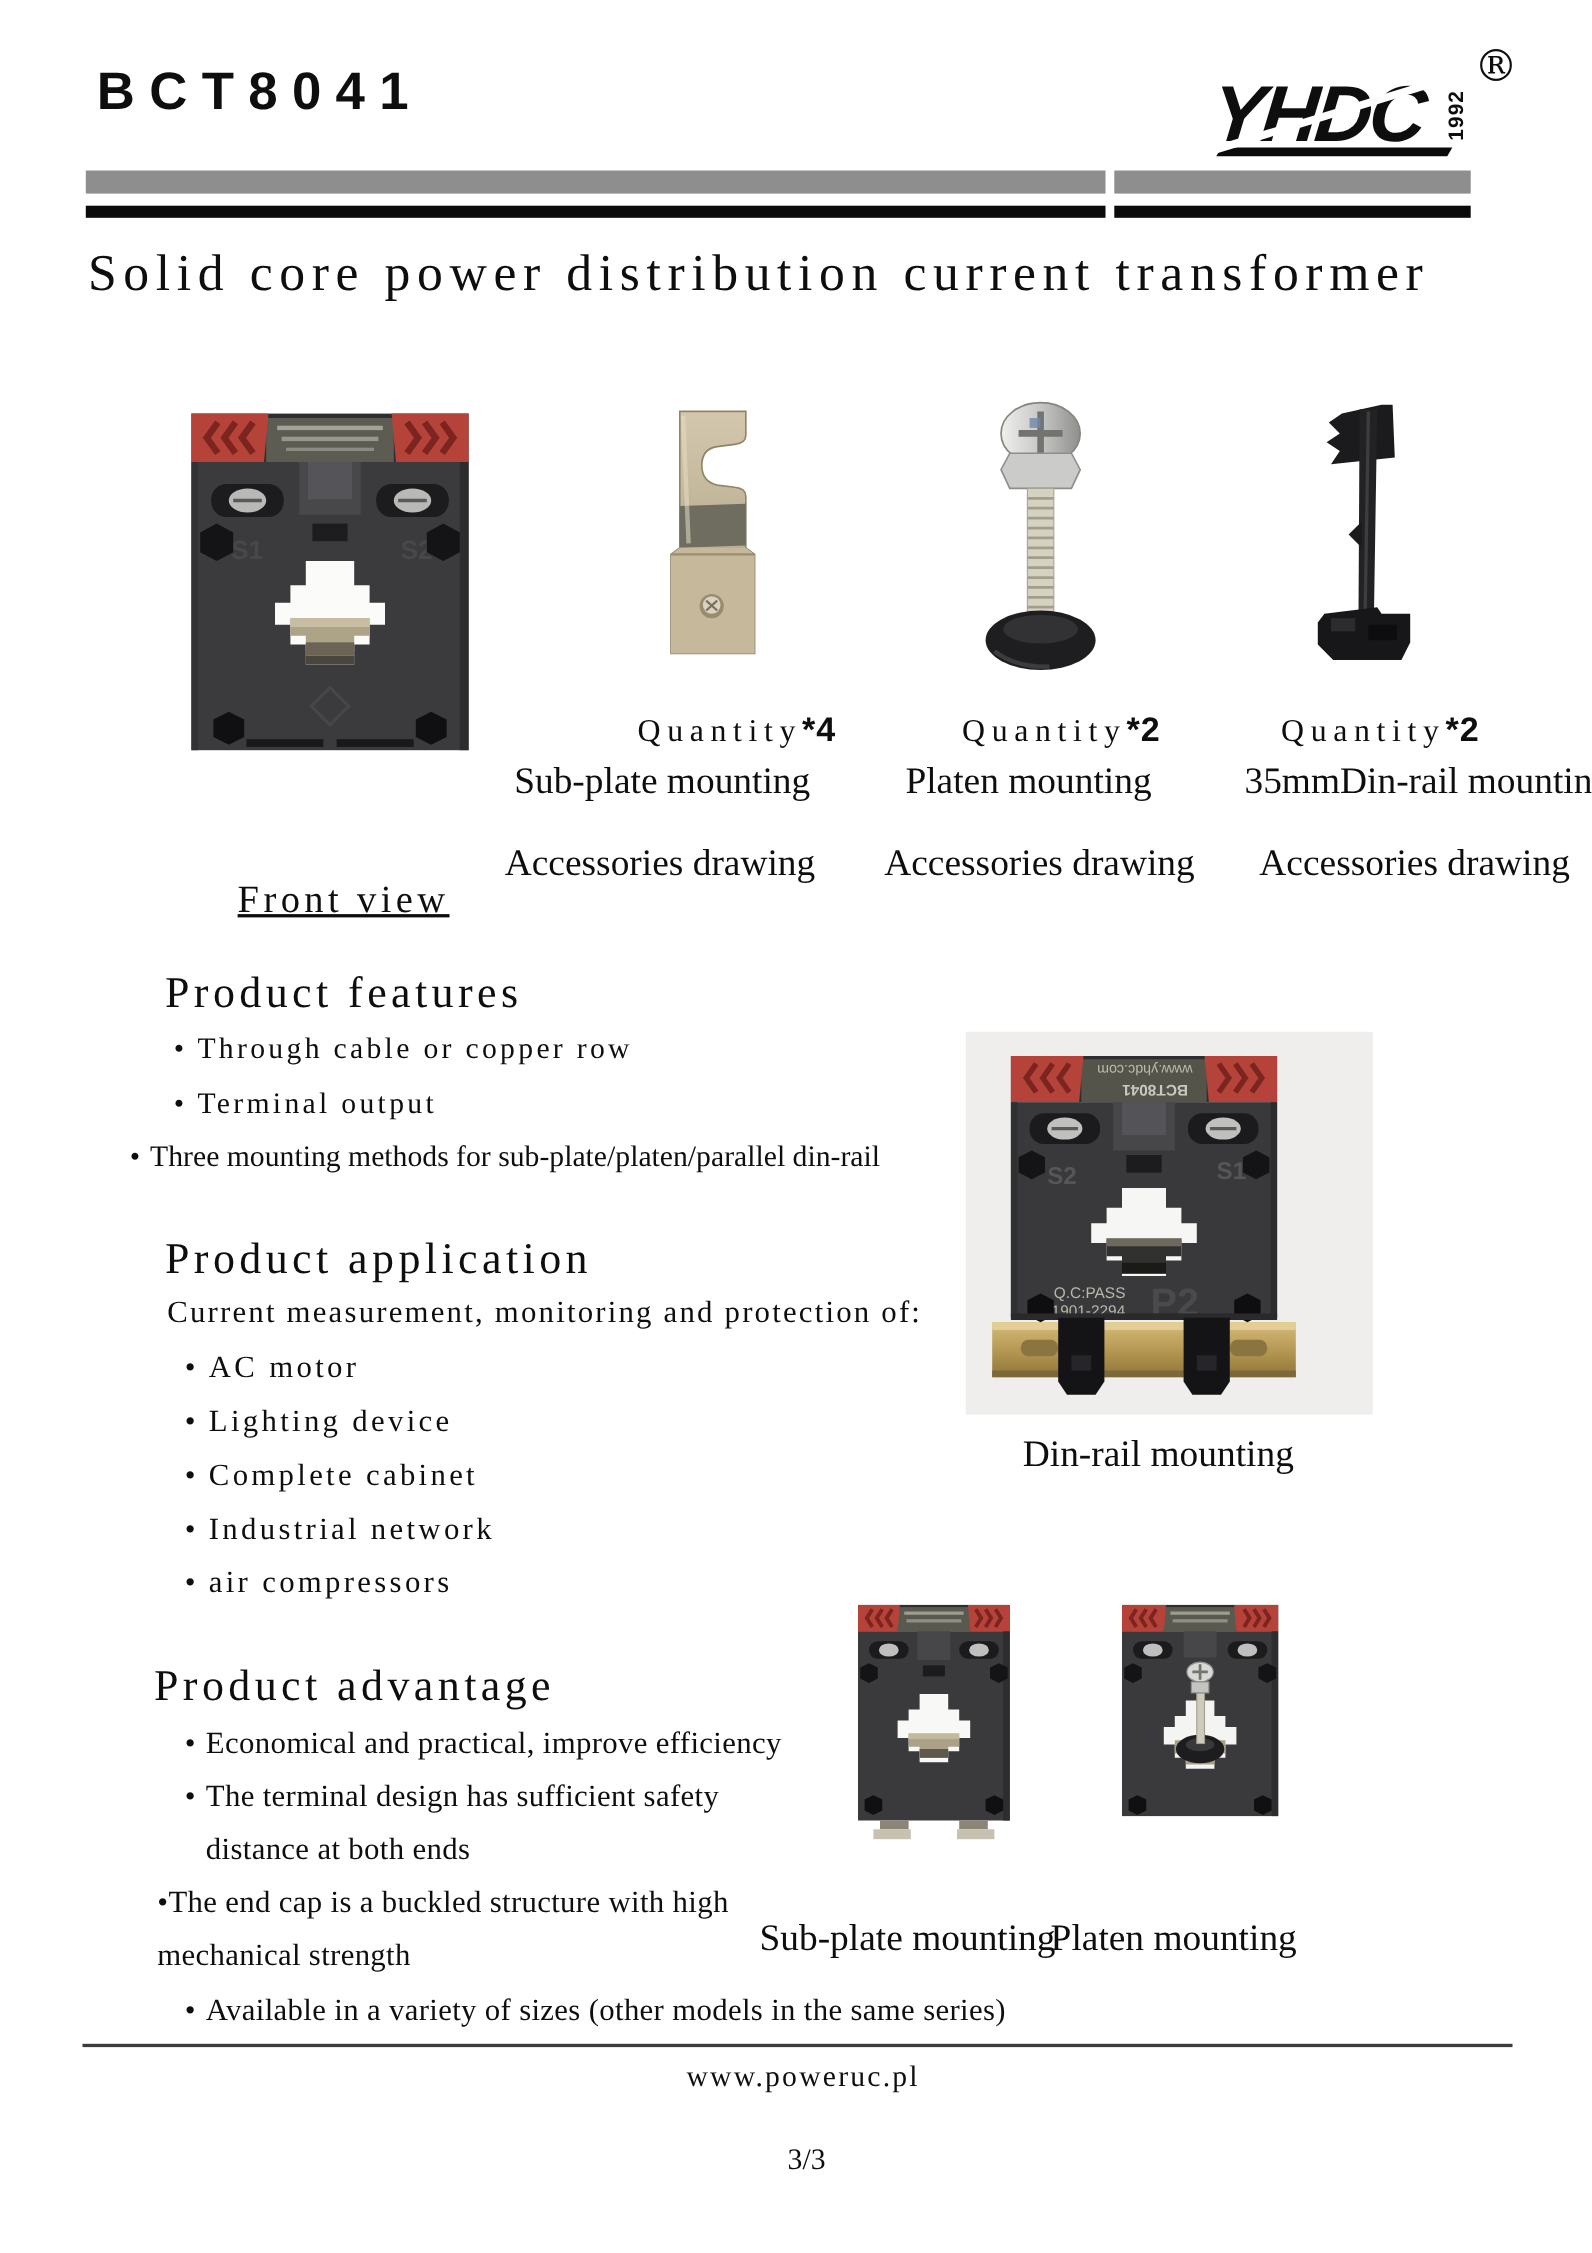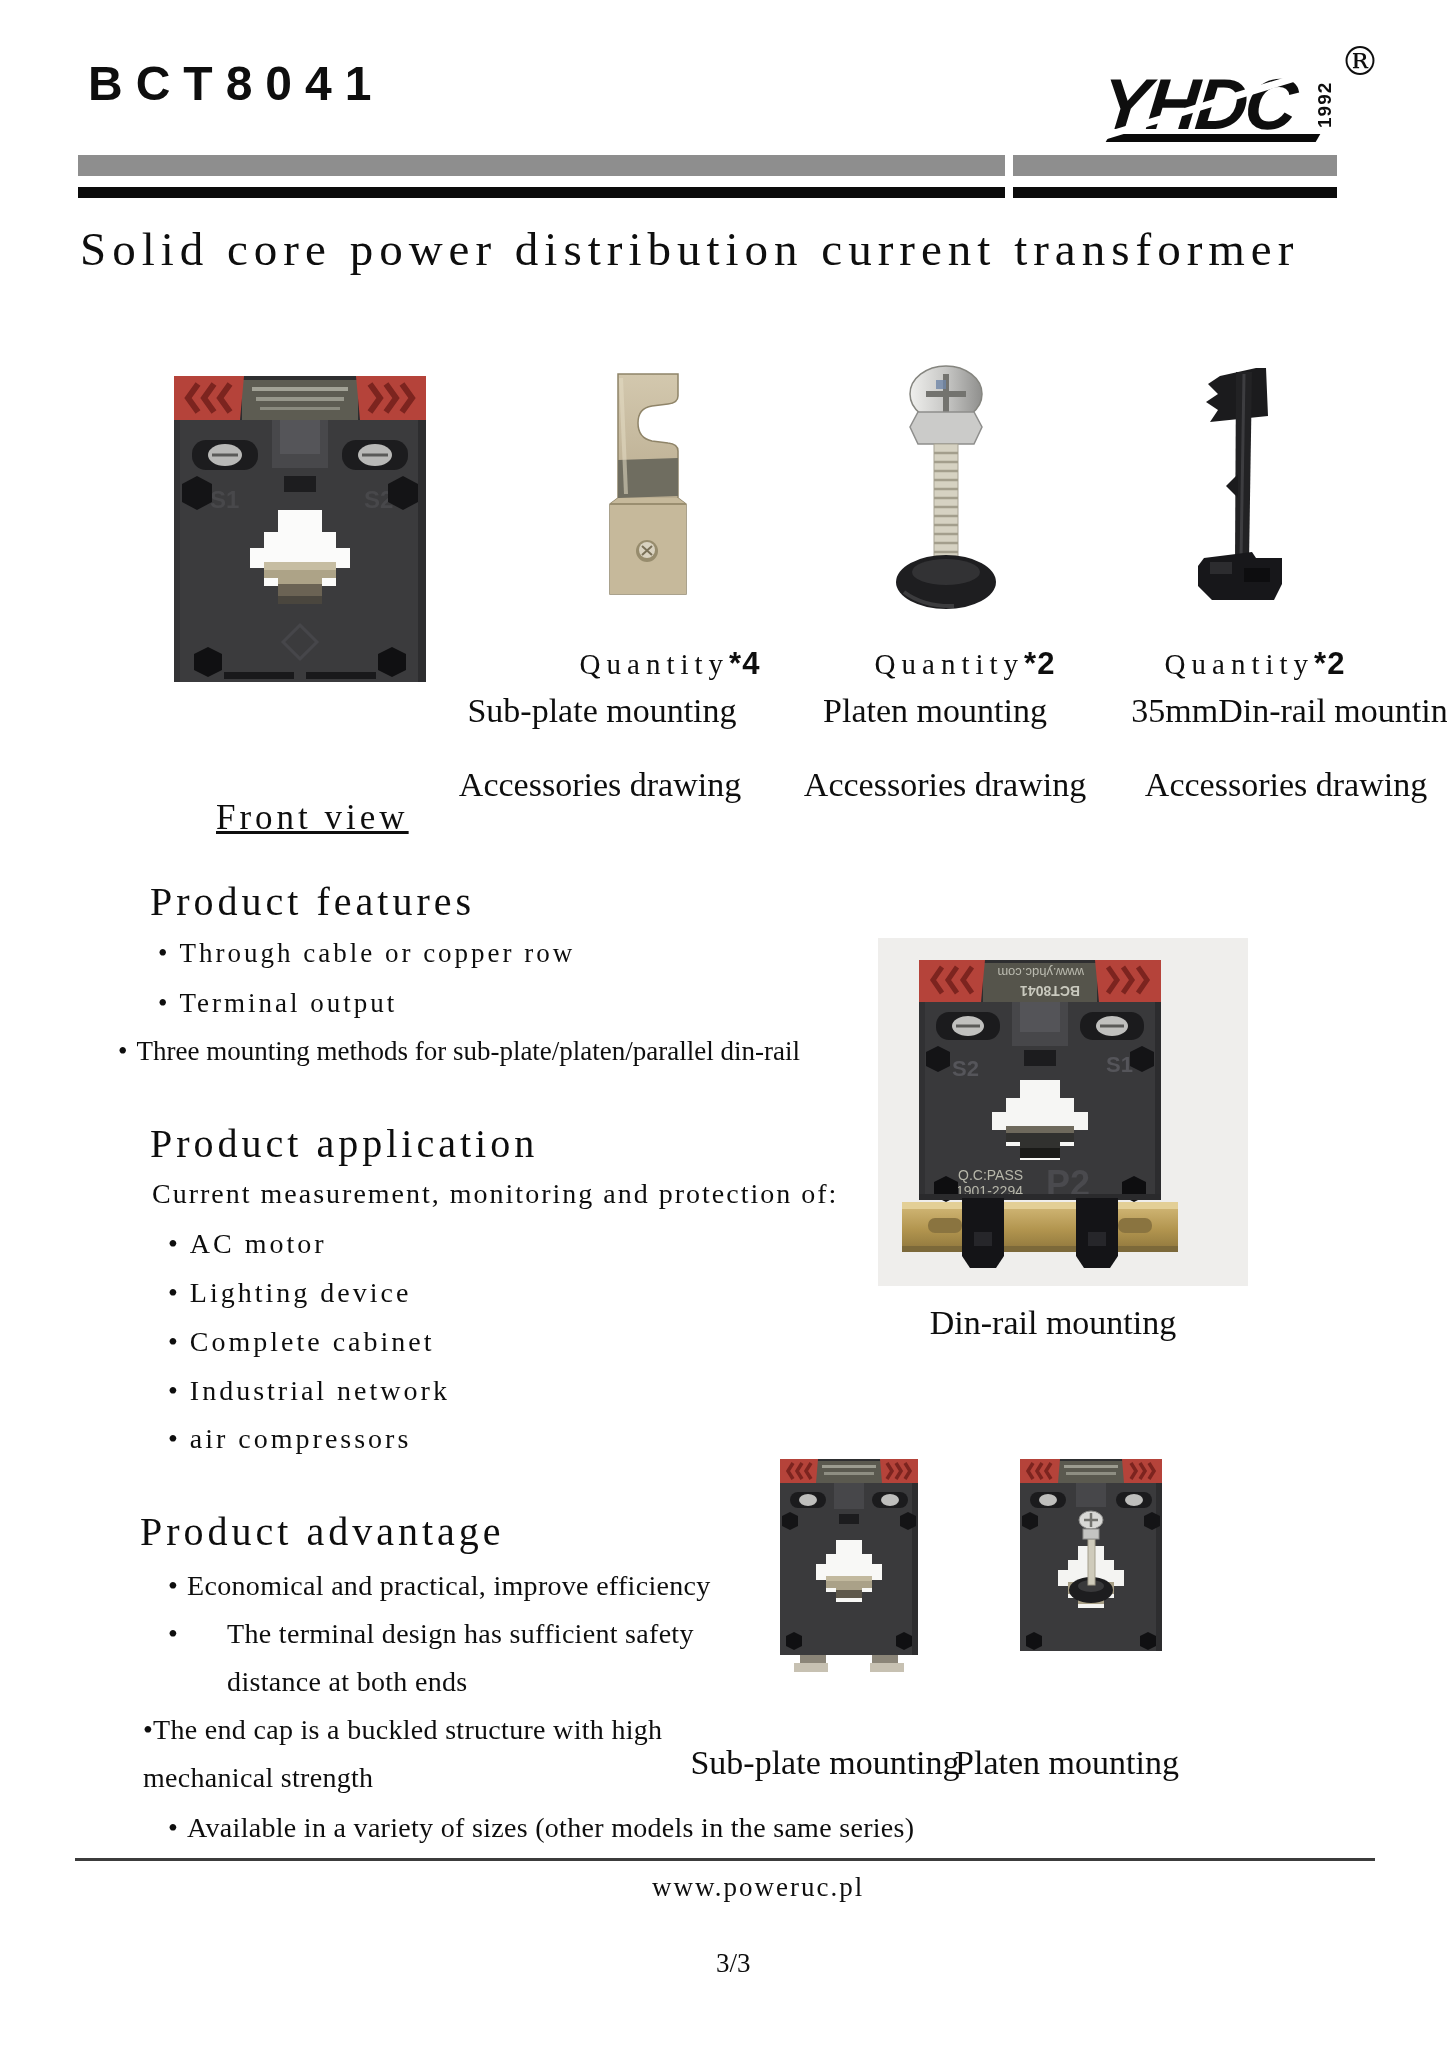--- a/index.html
+++ b/index.html
@@ -274,21 +274,21 @@
   </svg>
   <div class="abs pcap" style="left:908px;top:1304px;width:290px;">Din-rail mounting</div>
 
   <div class="abs heading" style="left:140px;top:1508px;">Product advantage</div>
   <div class="abs brow adv nowrap" style="left:168px;top:1562px;">
     <span class="dot">•</span>
       <span>Economical and practical, improve efficiency</span>
   </div>
   <div class="abs brow adv" style="left:168px;top:1610px;width:540px;">
     <span class="dot">•</span>
-      <span style="width:505px;display:inline-block;margin-left:40px;">The terminal design has sufficient safety distance at both ends</span>
+      <span style="width:505px;display:inline-block;">The terminal design has sufficient safety distance at both ends</span>
   </div>
   <div class="abs adv" style="left:143px;top:1706px;width:565px;">
     <span class="dot">•</span><span>The end cap is a buckled structure with high mechanical strength</span>
   </div>
   <div class="abs brow adv nowrap" style="left:168px;top:1804px;">
     <span class="dot">•</span>
       <span>Available in a variety of sizes (other models in the same series)</span>
   </div>
 
   <svg class="abs" style="left:776px;top:1456px;" width="146" height="232" viewBox="0 0 146 232">
@@ -349,16 +349,16 @@
     <path d="M75,57 V71 M68,64 H82" stroke="#73736f" stroke-width="2.5"></path>
     <rect x="67" y="73" width="16" height="10" fill="#c4c4c2" stroke="#8e8e8c" stroke-width="1"></rect>
     <path d="M10,180 L18,176 L26,180 L26,190 L18,194 L10,190 Z" fill="#101012"></path>
     <path d="M124,180 L132,176 L140,180 L140,190 L132,194 L124,190 Z" fill="#101012"></path>
   </svg>
 
   <div class="abs pcap" style="left:675px;top:1744px;width:300px;">Sub-plate mounting</div>
   <div class="abs pcap" style="left:917px;top:1744px;width:300px;">Platen mounting</div>
 
   <div class="abs footer-line" style="left:75px;top:1858px;width:1300px;height:3px;"></div>
-  <div class="abs foot-site" style="left:652px;top:1872px;">www.poweruc.pl</div>
+  <div class="abs foot-site" style="left:624px;top:1872px;">www.poweruc.pl</div>
   <div class="abs foot-page" style="left:716px;top:1948px;">3/3</div>
 
 </div>
 
 </body></html>

